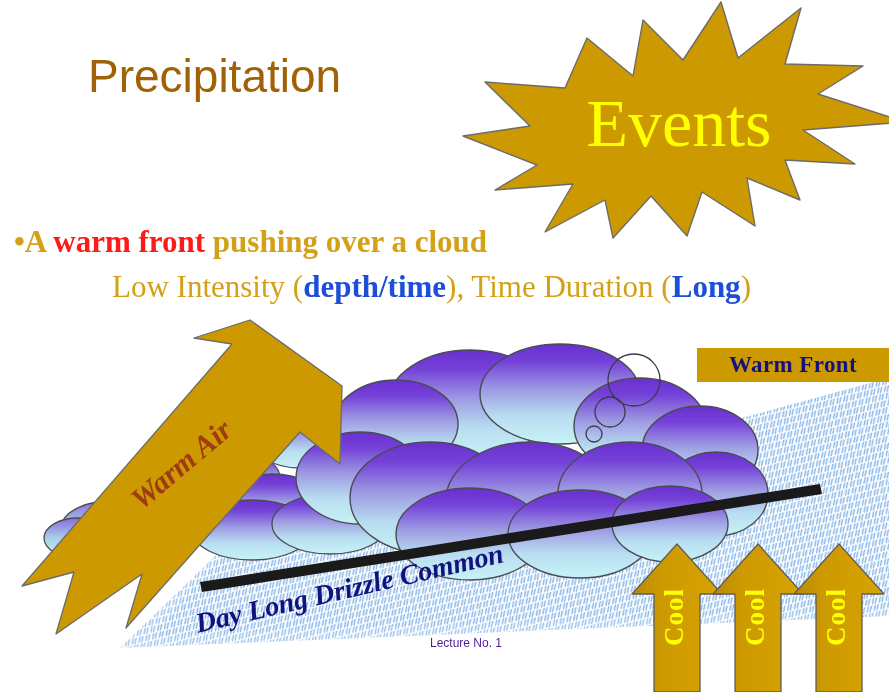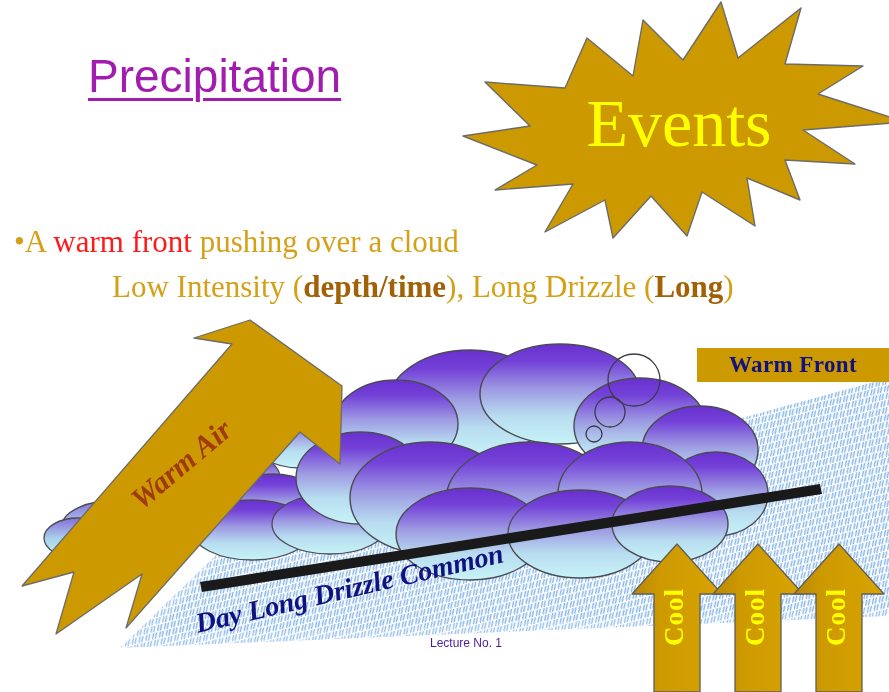--- a/index.html
+++ b/index.html
@@ -8,22 +8,21 @@
     font-family:"Liberation Serif", serif;
     background:#ffffff;
   }
   .slide{position:absolute;inset:0;width:889px;height:692px;overflow:hidden;background:#fff;}
 
   
   #slide-title{
     position:absolute;left:88px;top:52px;
     font-family:"Liberation Sans", sans-serif;
     font-size:46px;line-height:1.05;
-    color:#a21caf;
-    text-decoration:underline;
+    color:#a16207;
     text-underline-offset:6px;
     text-decoration-thickness:3px;
     white-space:nowrap;
     letter-spacing:0px;
   }
 
   
   #starburst-group{position:absolute;left:455px;top:0px;width:440px;height:240px;}
   #starburst-group svg{display:block;}
   #starburst-label{
@@ -33,29 +32,29 @@
     font-size:68px;color:#FFFF00;
     padding-left:8px;padding-top:6px;
     box-sizing:border-box;
     pointer-events:none;
     white-space:nowrap;
   }
 
   
   #bullet-line-1{
     position:absolute;left:14px;top:224px;
-    font-size:31px;color:#D4A017;white-space:nowrap;line-height:1.15;
+    font-size:31px;color:#D4A017;white-space:nowrap;line-height:1.15;font-weight:bold;
   }
   #bullet-line-2{
     position:absolute;left:112px;top:269px;
     font-size:31px;color:#D4A017;white-space:nowrap;line-height:1.15;
   }
   .t-red{color:#FF1A1A;}
   .t-gold{color:#D4A017;}
-  .t-navy{color:#a16207;font-weight:bold;}
+  .t-navy{color:#1d4ed8;font-weight:bold;}
   .bullet-dot{color:#D4A017;}
 
   
   #illustration{position:absolute;left:0;top:318px;width:889px;height:374px;}
   #illustration svg{display:block;}
 
   
   #warm-front-badge{
     position:absolute;left:697px;top:348px;width:192px;height:34px;
     background:#CC9900;
@@ -119,21 +118,21 @@
       <polygon points="110,88 30,82 75,126 8,136 82,165 40,190 118,184 90,232 150,200 158,238 196,196 232,236 247,192 300,226 292,178 345,200 330,160 400,164 348,130 450,122 363,94 408,66 330,64 346,8 283,58 266,2 228,60 188,20 178,76 132,38" fill="#CC9900" stroke="#6B6B6B" stroke-width="1.4" stroke-linejoin="round"></polygon>
     </svg>
     <div id="starburst-label">Events</div>
   </div>
 
   <div id="bullet-line-1">
     <span class="bullet-dot">•</span><span class="t-gold">A </span><span class="t-red">warm front</span><span class="t-gold"> pushing over a cloud</span>
   </div>
 
   <div id="bullet-line-2">
-    <span class="t-gold">Low Intensity (</span><span class="t-navy">depth/time</span><span class="t-gold">), Long Drizzle (</span><span class="t-navy">Long</span><span class="t-gold">)</span>
+    <span class="t-gold">Low Intensity (</span><span class="t-navy">depth/time</span><span class="t-gold">), Time Duration (</span><span class="t-navy">Long</span><span class="t-gold">)</span>
   </div>
 
   <div id="illustration">
     <svg width="889" height="374" viewBox="0 0 889 374">
       <defs>
         <linearGradient id="cloudGrad" x1="0" y1="0" x2="0" y2="1">
           <stop offset="0%" stop-color="#6A2FD0"></stop>
           <stop offset="18%" stop-color="#7442D8"></stop>
           <stop offset="45%" stop-color="#9D9AE2"></stop>
           <stop offset="72%" stop-color="#B8DDF0"></stop>

